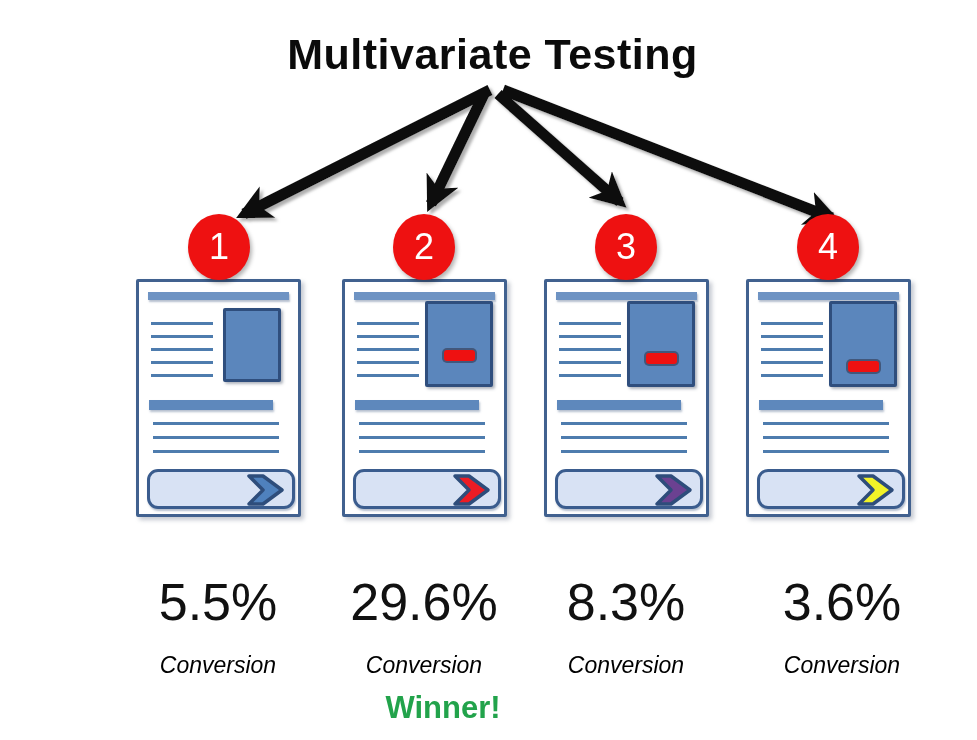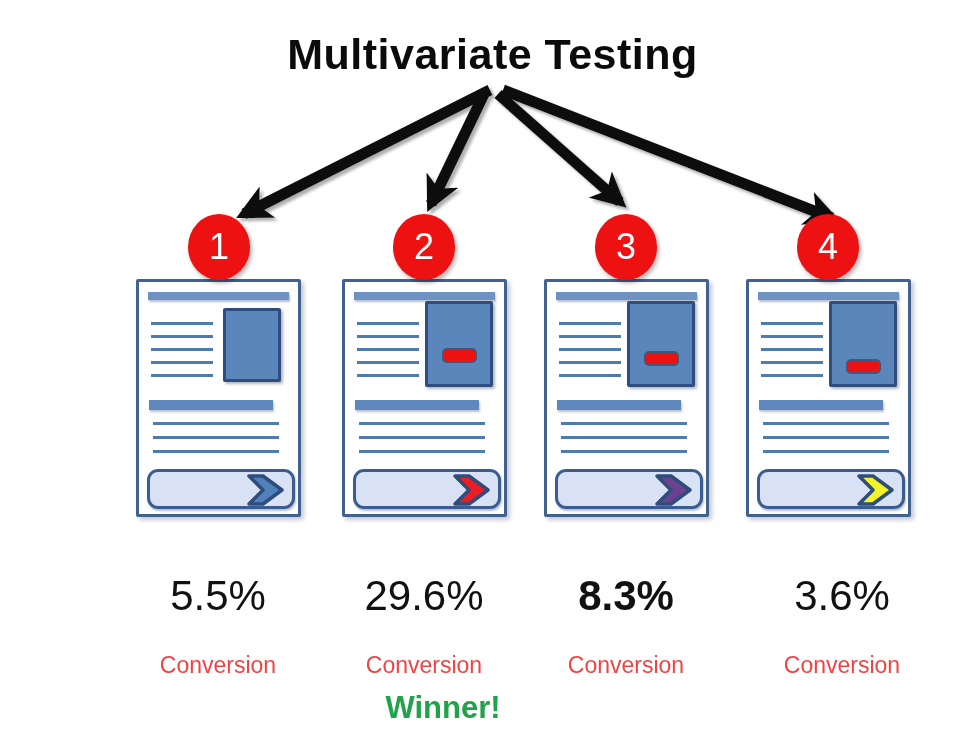--- a/index.html
+++ b/index.html
@@ -46,25 +46,25 @@
   .c3 .r1{top:5px;}  .c3 .r2{top:16px;} .c3 .r3{top:27px;} .c3 .ib-pill{top:49px;}
   .c4 .r1{top:5px;}  .c4 .r2{top:16px;} .c4 .r3{top:39px;} .c4 .ib-pill{top:57px;}
 
   
   .btn{position:absolute;left:8px;top:187px;width:148px;height:40px;background:#d8e2f4;
        border:3px solid #3a5c8e;border-radius:11px;box-sizing:border-box;
        box-shadow:1px 2px 2px rgba(110,130,160,.5);}
   .btn svg{position:absolute;right:6px;top:1px;}
 
   
-  .rate{position:absolute;top:556px;width:190px;text-align:center;font-size:42px;
+  .rate{position:absolute;top:556px;width:190px;text-align:center;font-size:52px;
         font-weight:400;color:#111111;}
-  .r1{left:119px;} .r2{left:325px;} .r3{left:527px;font-weight:bold;} .r4{left:743px;}
+  .r1{left:119px;} .r2{left:325px;} .r3{left:527px;} .r4{left:743px;}
   .conv{position:absolute;top:636px;width:190px;text-align:center;font-size:23px;
-        font-weight:400;color:#ef4444;}
+        font-weight:400;color:#000000;font-style:italic;}
   .winner{position:absolute;top:674px;left:344px;width:190px;text-align:center;
           font-size:31px;font-weight:700;color:#22a34b;}
 </style>
 </head>
 <body>
 
 <div class="canvas">
 
   <div class="title">Multivariate Testing</div>
 

